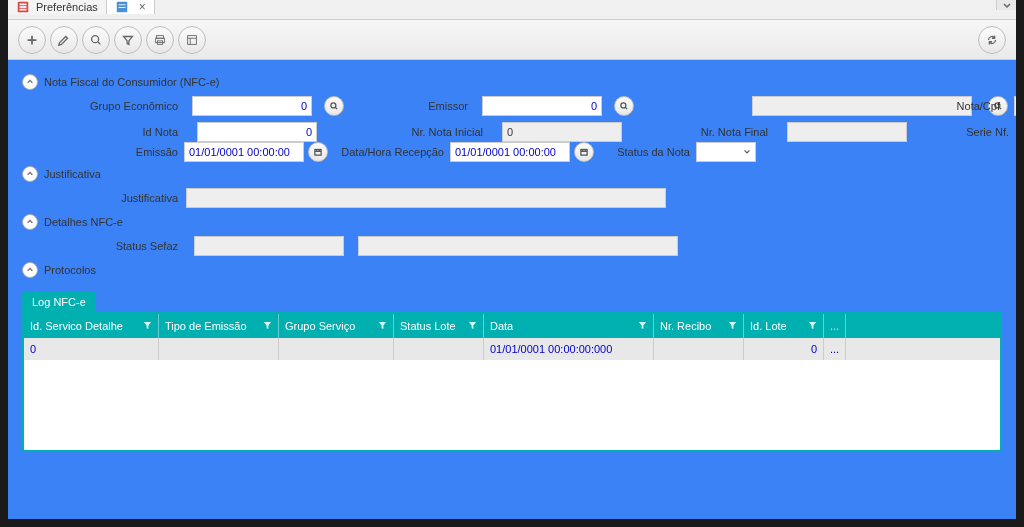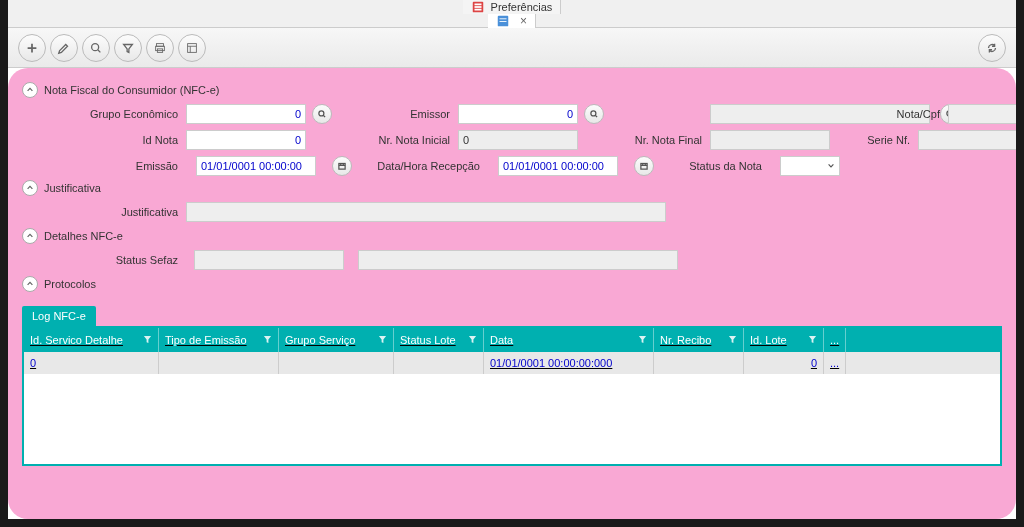--- a/index.html
+++ b/index.html
@@ -1,56 +1,56 @@
 <!DOCTYPE html>
 <html><head>
 <meta charset="utf-8">
 <style>
   * { box-sizing: border-box; margin: 0; padding: 0; font-family: "Segoe UI", Arial, sans-serif; }
   body { background: #1a1a1a; width: 1024px; height: 527px; overflow: hidden; font-size: 11px; }
   
   .window-frame { background: #fff; position: absolute; top: 0; left: 8px; right: 8px; bottom: 8px; display: flex; flex-direction: column; }
   
-  .tabs-bar { height: 28px; background: #f0f0f0; display: flex; align-items: center; border-bottom: 1px solid #ccc; flex-direction: column; }
+  .tabs-bar { height: 20px; background: #f0f0f0; display: flex; align-items: flex-start; border-bottom: 1px solid #ccc; }
   .tab { display: flex; align-items: center; padding: 0 8px; gap: 6px; border-right: 1px solid #ccc; background: #f4f4f4; cursor: pointer; font-size: 11px; color: #333; }
   .tab.active { background: #fff; }
   .tab .close { margin-left: 4px; color: #666; font-size: 12px; }
   .tab-icon { width: 14px; height: 14px; display: inline-flex; align-items: center; justify-content: center; }
   .win-expand { margin-left: auto; width: 20px; display: flex; align-items: center; justify-content: center; color: #666; border-left: 1px solid #ccc; background:#e8e8e8; }
   
   .toolbar { height: 40px; background: linear-gradient(#f7f7f7,#eaeaea); border-bottom: 1px solid #ccc; display: flex; align-items: center; padding: 0 10px; gap: 4px; }
   .tbtn { width: 28px; height: 28px; border-radius: 50%; border: 1px solid #bbb; background: linear-gradient(#fcfcfc,#e8e8e8); display: flex; align-items: center; justify-content: center; color: #666; cursor: pointer; }
   .tbtn svg { width: 14px; height: 14px; }
   .toolbar-spacer { flex: 1; }
   
-  .content { flex: 1; padding: 10px 14px 0 14px; overflow: hidden; background: #f9a8d4; border-radius: 20px; }
+  .content { flex: 1; padding: 10px 14px 0 14px; overflow: hidden; background: #3b82f6; }
   
   .section-head { display: flex; align-items: center; gap: 6px; margin: 4px 0 6px 0; color: #333; font-size: 11px; }
   .collapse-btn { width: 16px; height: 16px; border-radius: 50%; border: 1px solid #aaa; background: #fff; display: flex; align-items: center; justify-content: center; cursor: pointer; }
   .collapse-btn svg { width:8px; height:8px; }
   
-  .form-grid { display: grid; grid-template-columns: 140px 120px 24px 110px 120px 24px 90px 120px 24px 1fr 70px 110px 24px; gap: 6px 6px; align-items: center; padding-left: 18px; margin-bottom:6px; }
+  .form-grid { display: grid; grid-template-columns: 140px 120px 24px 110px 120px 24px 90px 120px 24px 1fr 70px 110px 24px; gap: 6px 12px; align-items: center; padding-left: 18px; margin-bottom:6px; }
   .lbl { text-align: right; color: #333; font-size: 11px; padding-right: 2px; white-space: nowrap; }
   .inp { height: 20px; border: 1px solid #ccc; background: #fff; padding: 0 4px; font-size: 11px; color: #0000cc; width: 100%; }
   .inp.ro { background: #eee; color: #333; }
   .inp.rnum { text-align: right; }
   .sbtn { width: 20px; height: 20px; border-radius: 50%; border: 1px solid #bbb; background: linear-gradient(#fcfcfc,#e8e8e8); display:flex; align-items:center; justify-content:center; cursor:pointer; }
   .sbtn svg { width:10px; height:10px; fill:none; stroke:#555; stroke-width:2; }
   .combo { height:20px; border:1px solid #ccc; background:#fff; display:flex; align-items:center; padding:0 4px; justify-content:flex-end; cursor:pointer; width:60px; }
   .combo svg { width:8px;height:8px; }
   
-  .row2 { display:grid; grid-template-columns: 140px 120px 24px 110px 120px 24px 90px 120px 1fr 70px 110px; gap:6px; align-items:center; padding-left:18px; margin-bottom:6px;}
-  .row3 { display:grid; grid-template-columns: 140px 120px 24px 110px 120px 24px 90px 60px; gap:16px; align-items:center; padding-left:18px; margin-bottom:0;}
+  .row2 { display:grid; grid-template-columns: 140px 120px 24px 110px 120px 24px 90px 120px 1fr 70px 110px; gap:17px; align-items:center; padding-left:18px; }
+  .row3 { display:grid; grid-template-columns: 140px 120px 24px 110px 120px 24px 90px 60px; gap:4px; align-items:center; padding-left:18px; margin-bottom:0;}
   .rowjust { display:grid; grid-template-columns: 140px 480px; gap:6px; align-items:center; padding-left:18px; margin-bottom:6px;}
   .rowsefaz { display:grid; grid-template-columns: 140px 150px 320px; gap:14px; align-items:center; padding-left:18px; margin-bottom:6px;}
   .rowprot { display:grid; grid-template-columns: 140px 280px 80px 120px 24px; gap:6px; align-items:center; padding-left:18px; margin-bottom:6px;}
   
   .log-tab { display:inline-block; background:#00b0b0; color:#fff; padding:4px 10px; font-size:11px; border-radius:2px 2px 0 0; margin-top:8px; }
   
-  .grid-wrap { border:2px solid #00b0b0; background:#fff;text-decoration:underline; }
+  .grid-wrap { border:2px solid #00b0b0; background:#fff; }
   .ghead { display:flex; background:#00b0b0; color:#fff; height:24px; }
   .gh { display:flex; align-items:center; justify-content:space-between; padding:0 6px; border-right:1px solid rgba(255,255,255,0.4); font-size:11px; cursor:pointer; }
   .gh .flt { opacity:0.85; }
   .gh .flt svg{width:9px;height:9px;fill:#fff;}
   .grow { display:flex; height:22px; align-items:stretch; background:#e8e8e8; }
   .gc { display:flex; align-items:center; padding:0 6px; border-right:1px solid #ccc; font-size:11px; color:#0000cc; }
   .gc.num{justify-content:flex-end;}
   .gbody { height:90px; background:#fff; }
   
   .c1{width:135px}.c2{width:120px}.c3{width:115px}.c4{width:90px}.c5{width:170px}.c6{width:90px}.c7{width:80px}.c8{width:22px}

